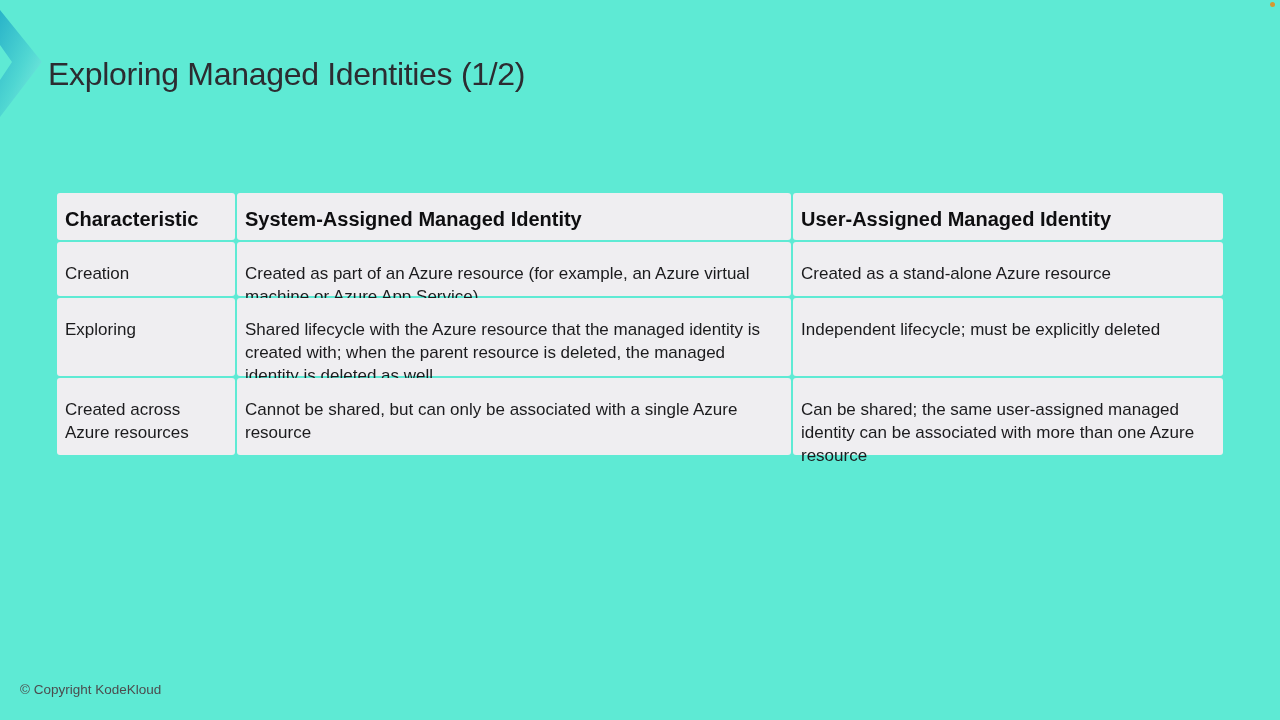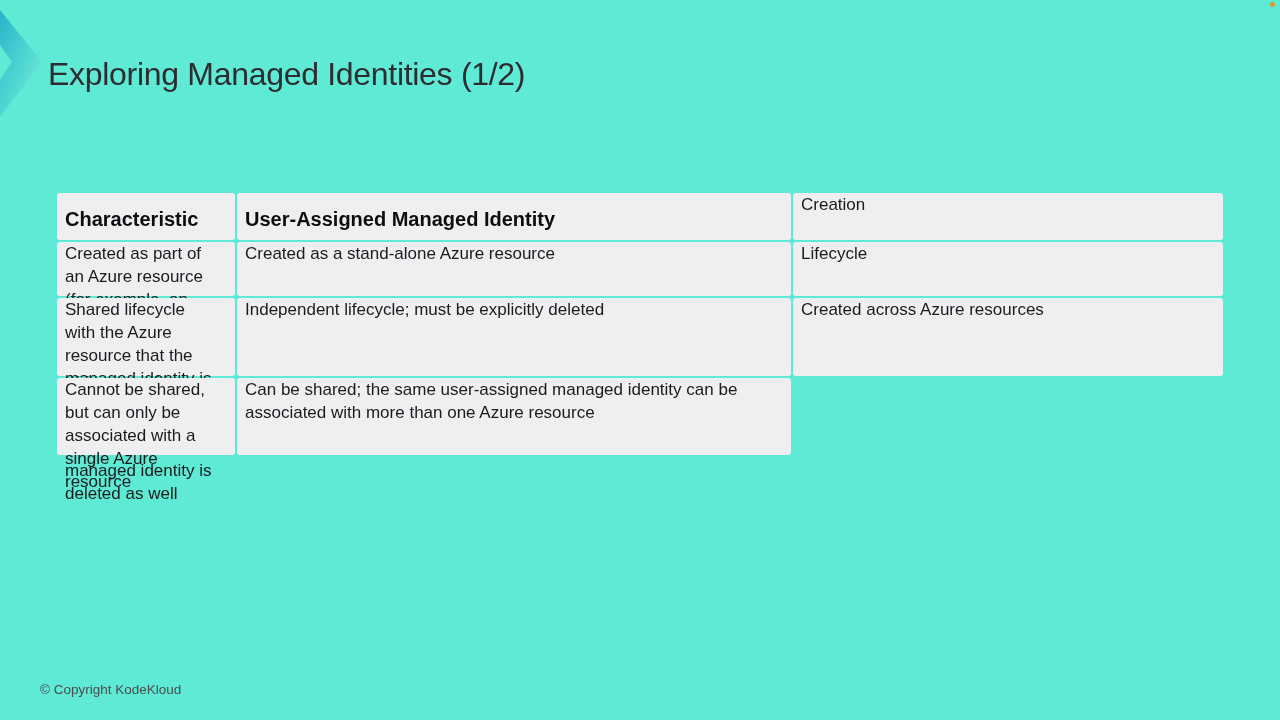--- a/index.html
+++ b/index.html
@@ -53,38 +53,38 @@
     gap: 2px;
     width: 1166px;
   }
 
   .cell {
     background: #efeef1;
     border-radius: 3px;
     color: #1b1b1d;
     font-size: 17px;
     line-height: 23px;
-    padding: 0 20px 0 8px;
+    padding: 20px 20px 0 8px;
   }
 
   .cell.head {
     display: flex;
     align-items: center;
     font-size: 20px;
     font-weight: 700;
     color: #0e0e10;
     line-height: 22px;
     padding: 5px 0 0 8px;
     white-space: nowrap;
     overflow: visible;
   }
 
   .footer-copyright {
     position: absolute;
-    left: 40px;
+    left: 20px;
     top: 682px;
     font-size: 13.5px;
     color: #4c4c4e;
     white-space: nowrap;
   }
 </style>
 </head>
 <body>
 
 <div class="slide">
@@ -99,27 +99,28 @@
     </defs>
     <polygon points="0,0 42,52 0,107 0,70 12,52 0,35" fill="url(#logoGrad)"></polygon>
   </svg>
 
   <h1 class="page-title">Exploring Managed Identities (1/2)</h1>
 
   <div class="rec-dot"></div>
 
   <div class="cmp-table">
     <div class="cell head">Characteristic</div>
+    <div class="cell head">System-Assigned Managed Identity</div>
     <div class="cell head">User-Assigned Managed Identity</div>
 
     <div class="cell">Creation</div>
     <div class="cell">Created as part of an Azure resource (for example, an Azure virtual machine or Azure App Service)</div>
     <div class="cell">Created as a stand-alone Azure resource</div>
 
-    <div class="cell">Lifecycle</div>
+    <div class="cell">Exploring</div>
     <div class="cell">Shared lifecycle with the Azure resource that the managed identity is created with; when the parent resource is deleted, the managed identity is deleted as well</div>
     <div class="cell">Independent lifecycle; must be explicitly deleted</div>
 
     <div class="cell">Created across Azure resources</div>
     <div class="cell">Cannot be shared, but can only be associated with a single Azure resource</div>
     <div class="cell">Can be shared; the same user-assigned managed identity can be associated with more than one Azure resource</div>
   </div>
 
   <div class="footer-copyright">© Copyright KodeKloud</div>
 

